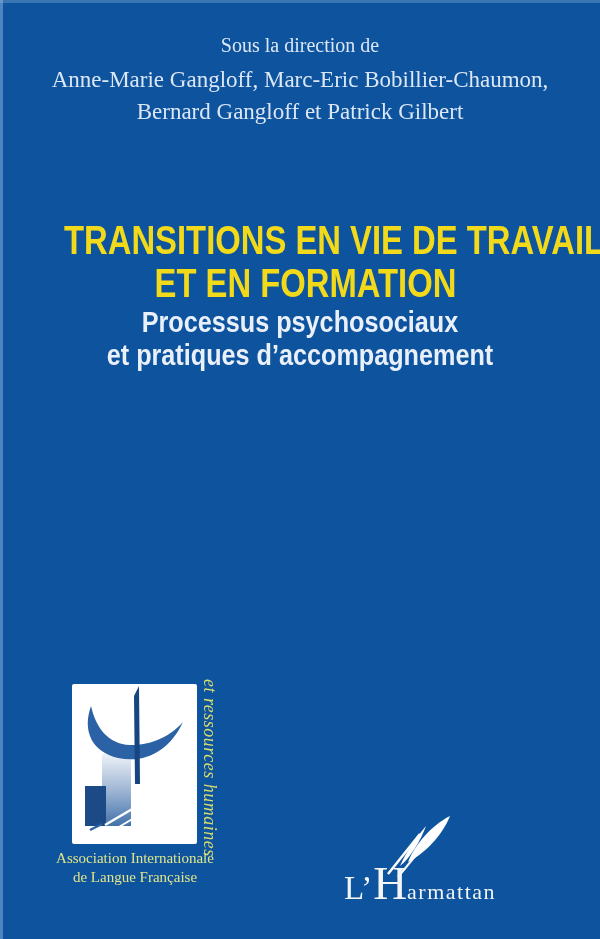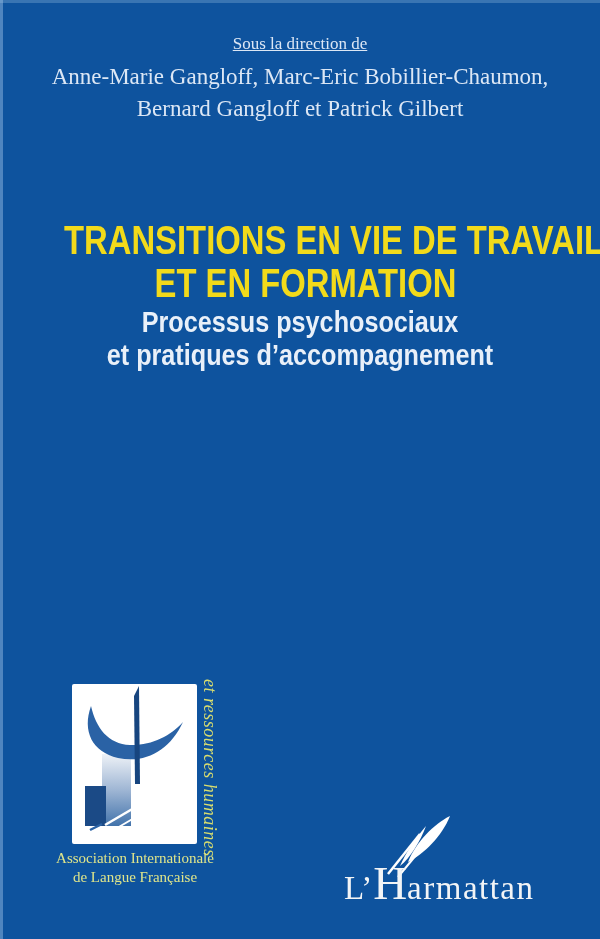--- a/index.html
+++ b/index.html
@@ -6,21 +6,21 @@
   .cover{
     position:relative;width:600px;height:939px;overflow:hidden;
     background:#0e539e;
     font-family:"Liberation Serif", serif;
   }
   .edge-left{position:absolute;left:0;top:0;width:3px;height:100%;background:rgba(160,195,230,.45);}
   .edge-top{position:absolute;left:0;top:0;width:100%;height:3px;background:rgba(160,195,230,.30);}
 
   
   .authors{position:absolute;top:34px;left:0;width:100%;text-align:center;color:#dce7f5;}
-  .authors .heading{font-size:17px;margin-bottom:7px;text-decoration:underline;}
+  .authors .heading{font-size:20px;margin-bottom:7px;}
   .authors .name-line{font-size:23px;line-height:32px;}
 
   
   .title-block{position:absolute;top:219px;left:0;width:100%;text-align:center;}
   .title-line{
     display:block;font-family:"Liberation Sans", sans-serif;font-weight:bold;
     font-size:40px;line-height:43px;color:#f2da1a;white-space:nowrap;
     transform:scaleX(.82);transform-origin:50% 50%;letter-spacing:0px;
   }
   .subtitle{margin-top:11px;}
@@ -52,21 +52,21 @@
 
   
   .publisher{position:absolute;left:340px;top:814px;width:240px;height:112px;}
   .feather{position:absolute;left:46px;top:2px;width:66px;height:62px;}
   .publisher-name{
     position:absolute;left:4px;top:42px;display:flex;align-items:baseline;
     color:#f2f4f6;white-space:nowrap;
   }
   .pub-l{font-size:33px;}
   .pub-h{font-size:47px;margin-left:1px;}
-  .pub-rest{font-size:33px;letter-spacing:1.5px;}
+  .pub-rest{font-size:22px;letter-spacing:1.5px;}
 </style>
 </head>
 <body>
 
 <div class="cover">
   <div class="edge-top"></div>
   <div class="edge-left"></div>
 
   <header class="authors">
     <div class="heading">Sous la direction de</div>

